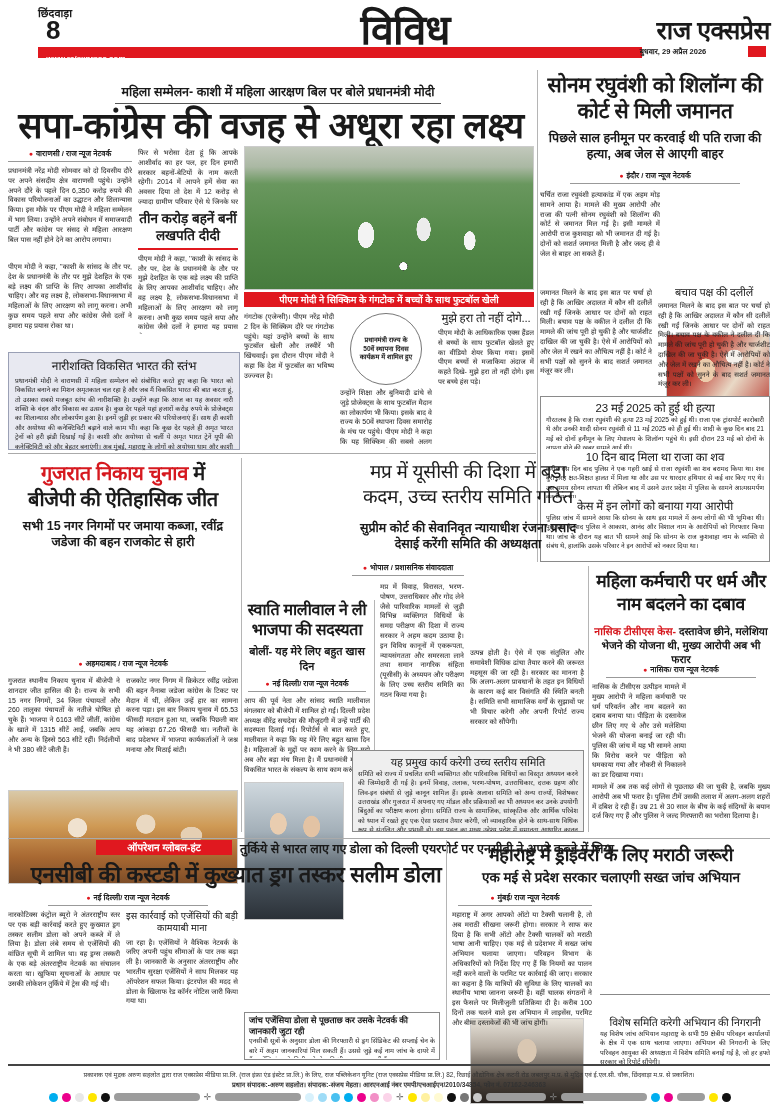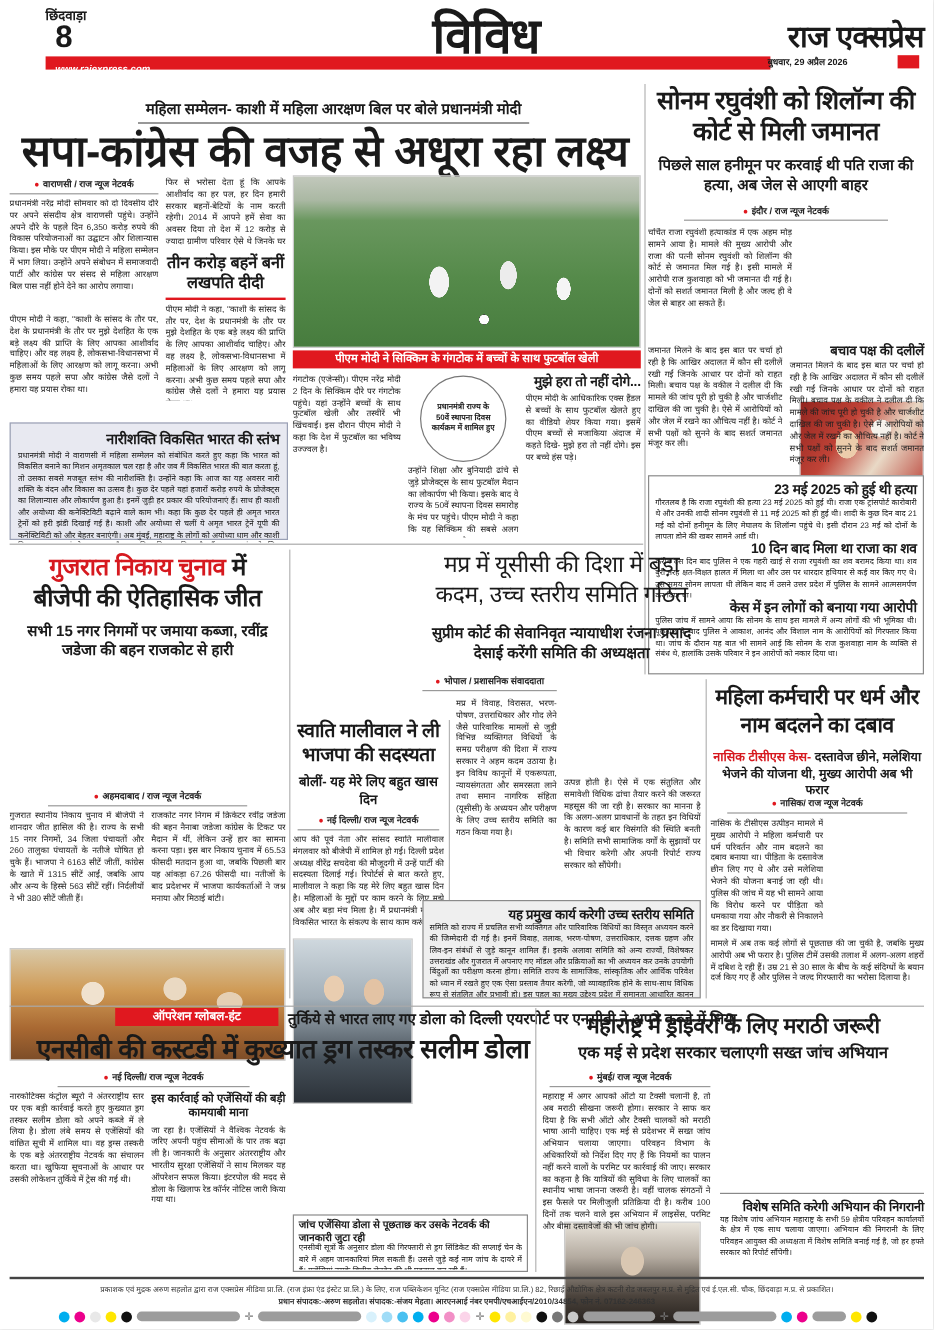--- a/index.html
+++ b/index.html
@@ -12,21 +12,21 @@
   .hl{font-weight:bold;letter-spacing:-.3px}
   .center{text-align:center}
   .bt{font-size:7px;line-height:1.4;text-align:justify;color:#222;overflow:hidden}
   .bt2{font-size:6.6px;line-height:1.42;text-align:justify;color:#222;overflow:hidden}
   .byline{font-size:7.6px;font-weight:bold;color:#222;text-align:center;border-bottom:1px solid #999;padding-bottom:3px}
   .byline .bdot{color:#e0181f;font-size:7px;margin-right:3px}
   .vline{background:#b5b5b5;width:1px}
   .hline{background:#aaa;height:1px}
   .photo{position:relative;overflow:hidden;border:1px solid #ccc}
   .boxed{border:1px solid #8a8a8a;background:#fff}
-  .boxtitle{font-weight:bold;text-align:right;letter-spacing:-.2px}
+  .boxtitle{font-weight:normal;text-align:center;letter-spacing:-.2px}
   .capbar{background:#e0181f;color:#fff;font-weight:bold;text-align:center}
   .circle-inset{width:72px;height:72px;border:1px solid #777;border-radius:50%;background:#fff;display:flex;align-items:center;justify-content:center;text-align:center;font-weight:bold;font-size:6.6px;line-height:1.35;padding:7px;margin:1px auto 3px}
   .strip{display:flex;align-items:center;gap:4px;justify-content:center}
   .dot{width:9px;height:9px;border-radius:50%;display:inline-block}
   .gbar{height:8px;border-radius:4px;background:#9c9c9c;display:inline-block}
   .cross{color:#777;font-size:9px;line-height:1}
   .nowrap{white-space:nowrap}
 </style>
 </head>
 <body>
@@ -174,37 +174,37 @@
   <p class="abs bt" style="left:592px;top:782px;width:178px;height:50px">मामले में अब तक कई लोगों से पूछताछ की जा चुकी है, जबकि मुख्य आरोपी अब भी फरार है। पुलिस टीमें उसकी तलाश में अलग-अलग शहरों में दबिश दे रही हैं। उम्र 21 से 30 साल के बीच के कई संदिग्धों के बयान दर्ज किए गए हैं और पुलिस ने जल्द गिरफ्तारी का भरोसा दिलाया है।</p>
 
   <div class="abs hline" style="left:8px;top:838px;width:762px"></div>
 
   <div class="abs capbar" style="left:96px;top:840px;width:136px;height:15px;font-size:10px;line-height:15px">ऑपरेशन ग्लोबल-हंट</div>
   <div class="abs nowrap" style="left:240px;top:840px;width:500px;font-size:12.5px;font-weight:bold">तुर्किये से भारत लाए गए डोला को दिल्ली एयरपोर्ट पर एनसीबी ने अपने कब्जे में लिया</div>
   <div class="abs center hl nowrap" style="left:8px;top:858px;width:456px;font-size:22px;font-weight:900">एनसीबी की कस्टडी में कुख्यात ड्रग तस्कर सलीम डोला</div>
   <div class="abs byline" style="left:48px;top:892px;width:160px"><span class="bdot">●</span><span>नई दिल्ली/ राज न्यूज नेटवर्क</span></div>
   <p class="abs bt" style="left:8px;top:910px;width:112px;height:150px">नारकोटिक्स कंट्रोल ब्यूरो ने अंतरराष्ट्रीय स्तर पर एक बड़ी कार्रवाई करते हुए कुख्यात ड्रग तस्कर सलीम डोला को अपने कब्जे में ले लिया है। डोला लंबे समय से एजेंसियों की वांछित सूची में शामिल था। वह ड्रग्स तस्करी के एक बड़े अंतरराष्ट्रीय नेटवर्क का संचालन करता था। खुफिया सूचनाओं के आधार पर उसकी लोकेशन तुर्किये में ट्रेस की गई थी।</p>
   <div class="abs" style="left:126px;top:910px;width:112px;height:150px">
-    <div class="center" style="font-size:9.5px;font-weight:700;line-height:1.3;margin-bottom:3px">इस कार्रवाई को एजेंसियों की बड़ी कामयाबी माना</div>
+    <div class="center" style="font-size:9.5px;font-weight:400;line-height:1.3;margin-bottom:3px">इस कार्रवाई को एजेंसियों की बड़ी कामयाबी माना</div>
     <p class="bt" style="height:108px">जा रहा है। एजेंसियों ने वैश्विक नेटवर्क के जरिए अपनी पहुंच सीमाओं के पार तक बढ़ा ली है। जानकारी के अनुसार अंतरराष्ट्रीय और भारतीय सुरक्षा एजेंसियों ने साथ मिलकर यह ऑपरेशन सफल किया। इंटरपोल की मदद से डोला के खिलाफ रेड कॉर्नर नोटिस जारी किया गया था।</p>
   </div>
 
   <div class="abs boxed" style="left:244px;top:1012px;width:196px;height:48px;padding:2px 4px">
     <div style="font-size:8.5px;font-weight:bold;line-height:1.25">जांच एजेंसिया डोला से पूछताछ कर उसके नेटवर्क की जानकारी जुटा रही</div>
     <p class="bt2" style="height:22px">एनसीबी सूत्रों के अनुसार डोला की गिरफ्तारी से ड्रग सिंडिकेट की सप्लाई चेन के बारे में अहम जानकारियां मिल सकती हैं। उससे जुड़े कई नाम जांच के दायरे में हैं। एजेंसियां उसके वित्तीय लेनदेन की भी पड़ताल कर रही हैं।</p>
   </div>
 
   <div class="abs vline" style="left:446px;top:840px;height:220px"></div>
 
   <div class="abs center hl nowrap" style="left:452px;top:842px;width:318px;font-size:18px;font-weight:900">महाराष्ट्र में ड्राइवरों के लिए मराठी जरूरी</div>
   <div class="abs center" style="left:452px;top:868px;width:318px;font-size:13.5px;font-weight:bold">एक मई से प्रदेश सरकार चलाएगी सख्त जांच अभियान</div>
   <div class="abs byline" style="left:458px;top:892px;width:134px"><span class="bdot">●</span><span>मुंबई/ राज न्यूज नेटवर्क</span></div>
   <p class="abs bt" style="left:452px;top:910px;width:140px;height:150px">महाराष्ट्र में अगर आपको ऑटो या टैक्सी चलानी है, तो अब मराठी सीखना जरूरी होगा। सरकार ने साफ कर दिया है कि सभी ऑटो और टैक्सी चालकों को मराठी भाषा आनी चाहिए। एक मई से प्रदेशभर में सख्त जांच अभियान चलाया जाएगा। परिवहन विभाग के अधिकारियों को निर्देश दिए गए हैं कि नियमों का पालन नहीं करने वालों के परमिट पर कार्रवाई की जाए। सरकार का कहना है कि यात्रियों की सुविधा के लिए चालकों का स्थानीय भाषा जानना जरूरी है। वहीं चालक संगठनों ने इस फैसले पर मिलीजुली प्रतिक्रिया दी है। करीब 100 दिनों तक चलने वाले इस अभियान में लाइसेंस, परमिट और बीमा दस्तावेजों की भी जांच होगी।</p>
 
-  <div class="abs" style="left:600px;top:994px;width:170px;height:66px;border-top:1px solid #888;padding-top:3px">
+  <div class="abs" style="left:600px;top:994px;width:170px;height:66px;border-top:1px solid #888;padding-top:20px">
     <div class="boxtitle" style="font-size:10.5px">विशेष समिति करेगी अभियान की निगरानी</div>
     <p class="bt2" style="height:44px">यह विशेष जांच अभियान महाराष्ट्र के सभी 59 क्षेत्रीय परिवहन कार्यालयों के क्षेत्र में एक साथ चलाया जाएगा। अभियान की निगरानी के लिए परिवहन आयुक्त की अध्यक्षता में विशेष समिति बनाई गई है, जो हर हफ्ते सरकार को रिपोर्ट सौंपेगी।</p>
   </div>
 
   <div class="abs" style="left:8px;top:1064px;width:762px;height:2px;background:#444"></div>
   <div class="abs center" style="left:14px;top:1070px;width:750px;font-size:6.4px;color:#333">प्रकाशक एवं मुद्रक अरुण सहलोत द्वारा राज एक्सप्रेस मीडिया प्रा.लि. (राज इंफ्रा एंड इंस्टेट प्रा.लि.) के लिए, राज पब्लिकेशन यूनिट (राज एक्सप्रेस मीडिया प्रा.लि.) 82, रिछाई औद्योगिक क्षेत्र कटनी रोड जबलपुर म.प्र. से मुद्रित एवं ई.एल.सी. चौक, छिंदवाड़ा म.प्र. से प्रकाशित।</div>
   <div class="abs center" style="left:110px;top:1080px;width:558px;font-size:6.6px;font-weight:bold;color:#333">प्रधान संपादक:-अरुण सहलोत। संपादक:-संजय मेहता। आरएनआई नंबर एमपी/एचआईएन/2010/34854, फोन नं. 07162-246363</div>
 
   <div class="abs strip" style="left:40px;top:1091px;width:700px;height:12px">
     <span class="dot" style="background:#00aeef"></span>

